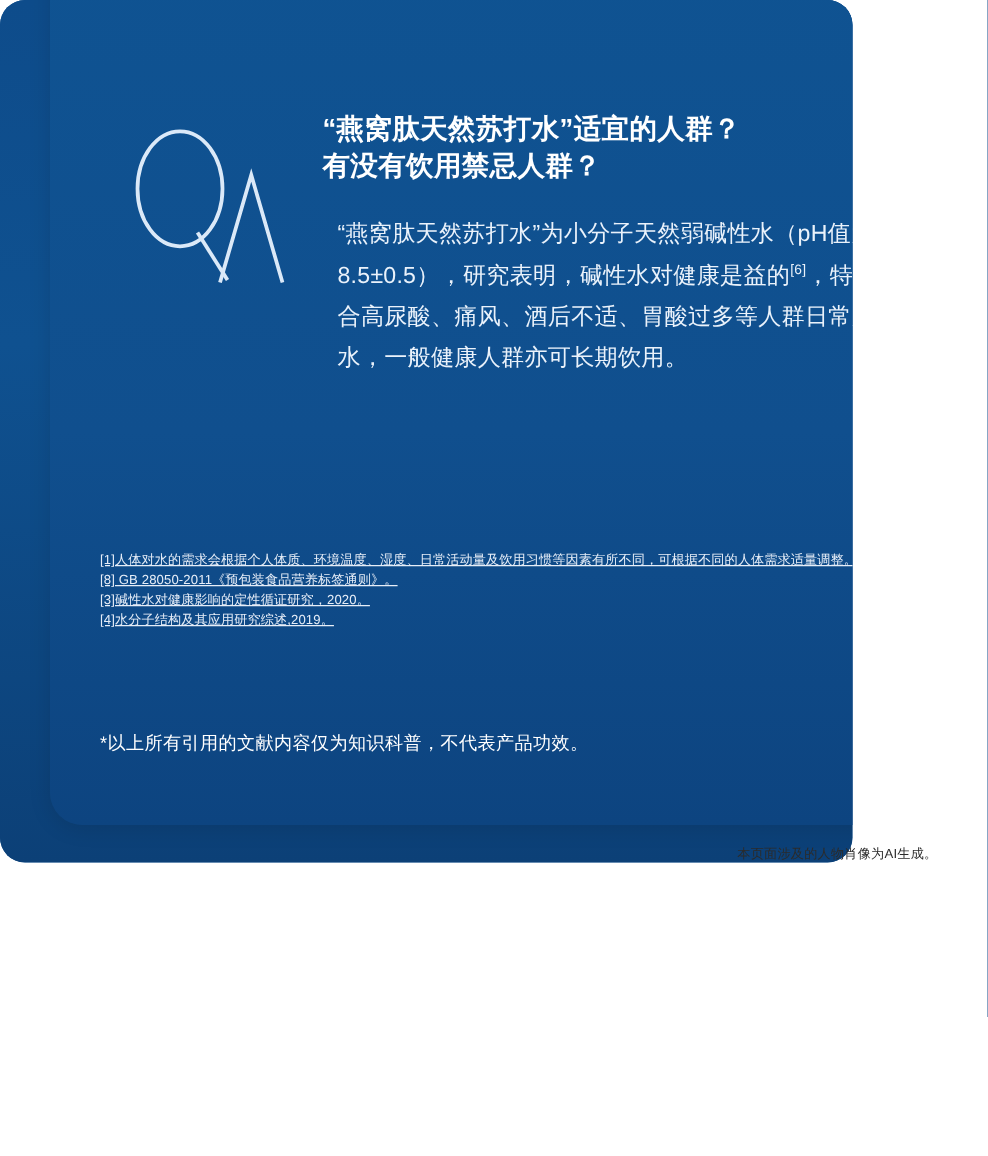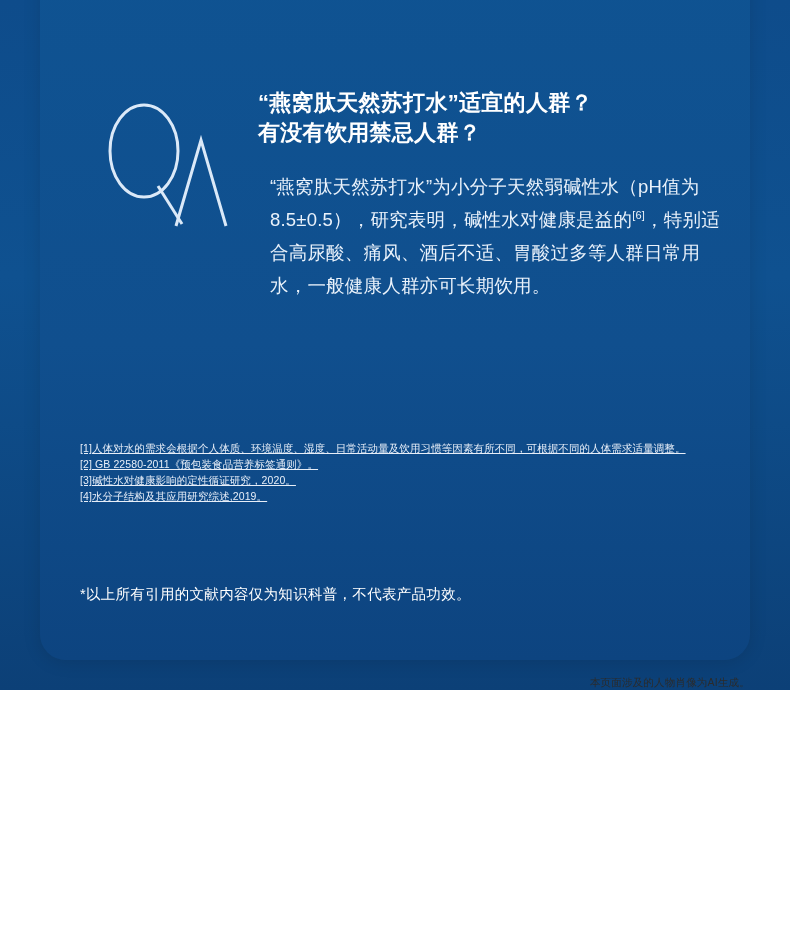--- a/index.html
+++ b/index.html
@@ -13,26 +13,27 @@
     font-family: "Liberation Sans", sans-serif;
     overflow: hidden;
     position: relative;
   }
 
   
   .page-band {
     position: absolute;
     left: 0;
     top: 0;
-    width: 790px;
+    width: 682px;
     height: 690px;
     background: #0f4c8a;
     background: linear-gradient(180deg, #0d4a88 0%, #0e4d8d 45%, #0b4display 100%);
     background-color: #0e4c8b;
     overflow: hidden;
+    border-radius: 20px;
   }
   .page-band::before {
     content: "";
     position: absolute;
     left: 0; top: 0; right: 0; bottom: 0;
     background: linear-gradient(180deg, #0e4c8b 0%, #0f5190 40%, #0c4077 100%);
   }
 
   .card {
     position: absolute;
@@ -145,21 +146,21 @@
           <div>有没有饮用禁忌人群？</div>
         </div>
         <div class="qa-answer">
           <span>“燕窝肽天然苏打水”为小分子天然弱碱性水（pH值为8.5±0.5），研究表明，碱性水对健康是益的</span><sup>[6]</sup><span>，特别适合高尿酸、痛风、酒后不适、胃酸过多等人群日常用水，一般健康人群亦可长期饮用。</span>
         </div>
       </div>
     </div>
 
     <div class="refs">
       <div class="ref-line">[1]人体对水的需求会根据个人体质、环境温度、湿度、日常活动量及饮用习惯等因素有所不同，可根据不同的人体需求适量调整。</div>
-      <div class="ref-line">[2] GB 22580-2011《预包装食品营养标签通则》。</div>
+      <div class="ref-line">[8] GB 28050-2011《预包装食品营养标签通则》。</div>
       <div class="ref-line">[3]碱性水对健康影响的定性循证研究，2020。</div>
       <div class="ref-line">[4]水分子结构及其应用研究综述,2019。</div>
     </div>
 
     <div class="disclaimer">*以上所有引用的文献内容仅为知识科普，不代表产品功效。</div>
 
   </div>
 </div>
 
 <div class="footer-note">本页面涉及的人物肖像为AI生成。</div>

